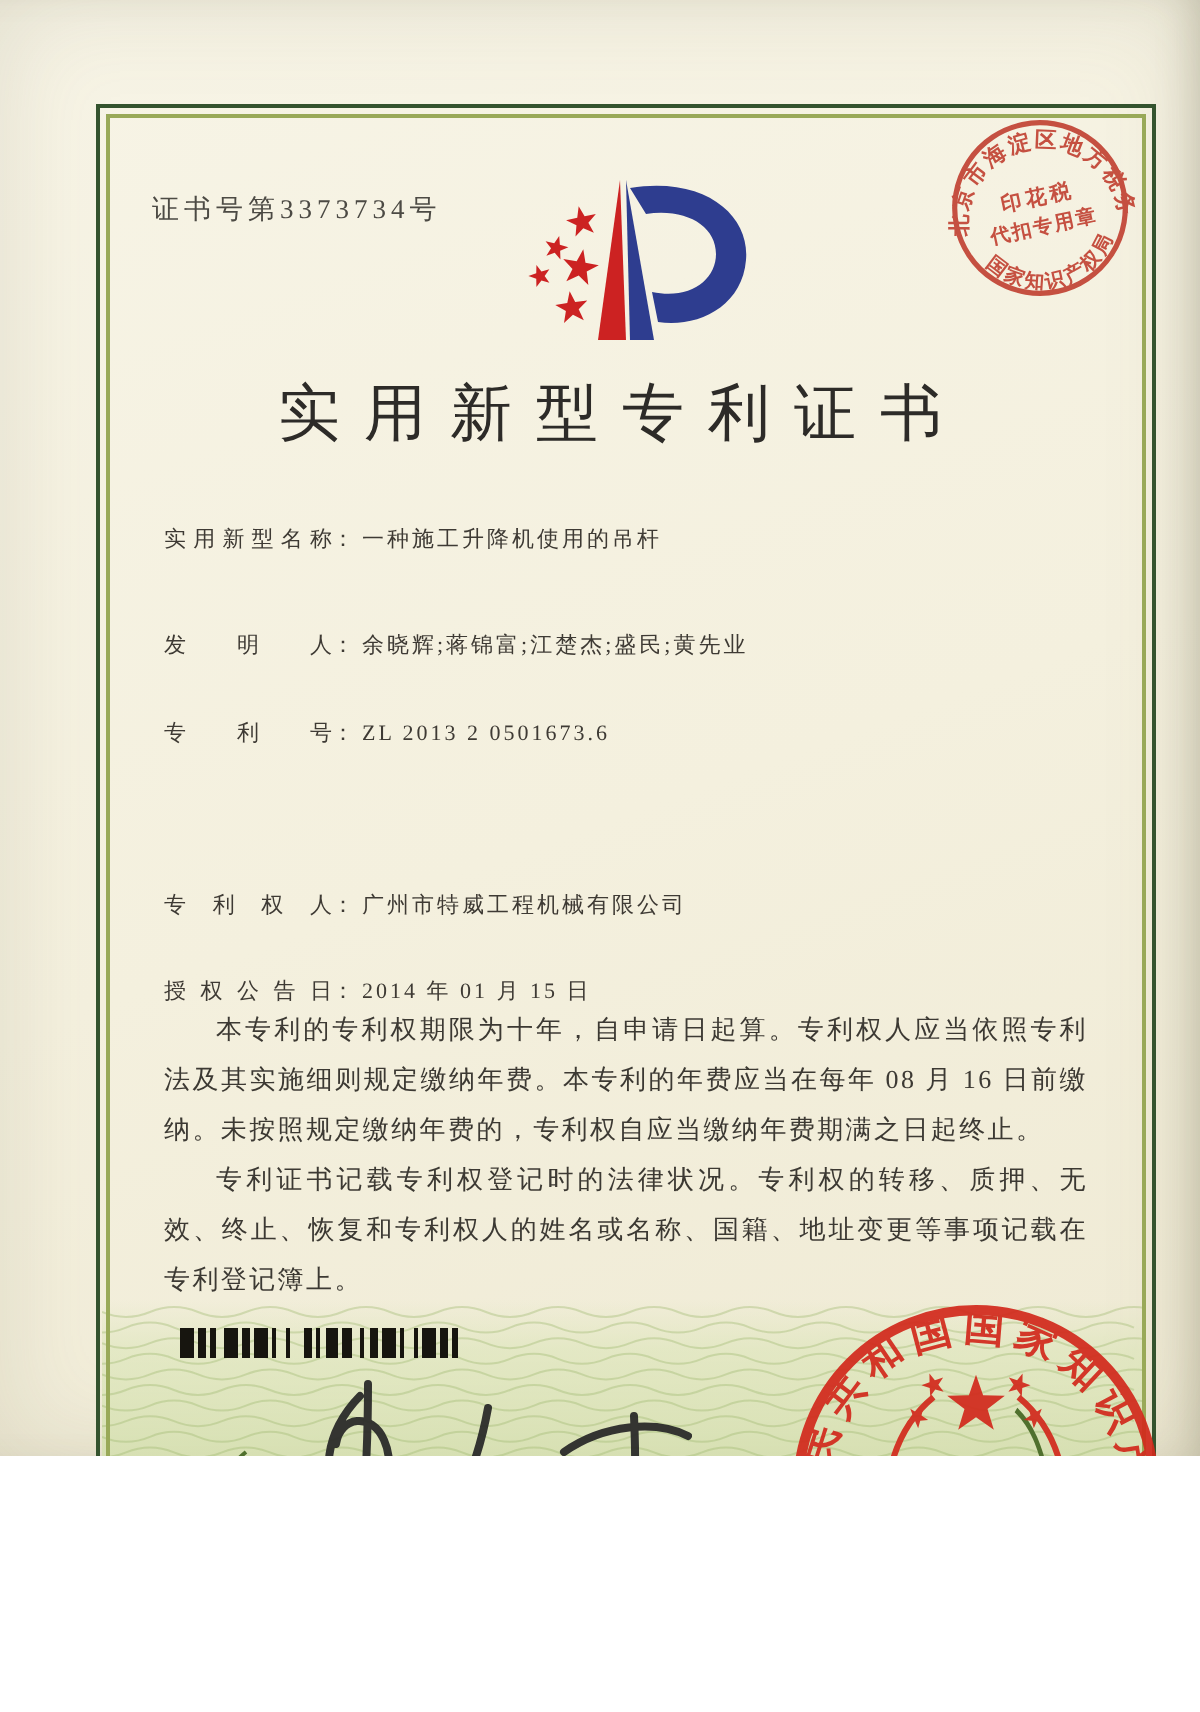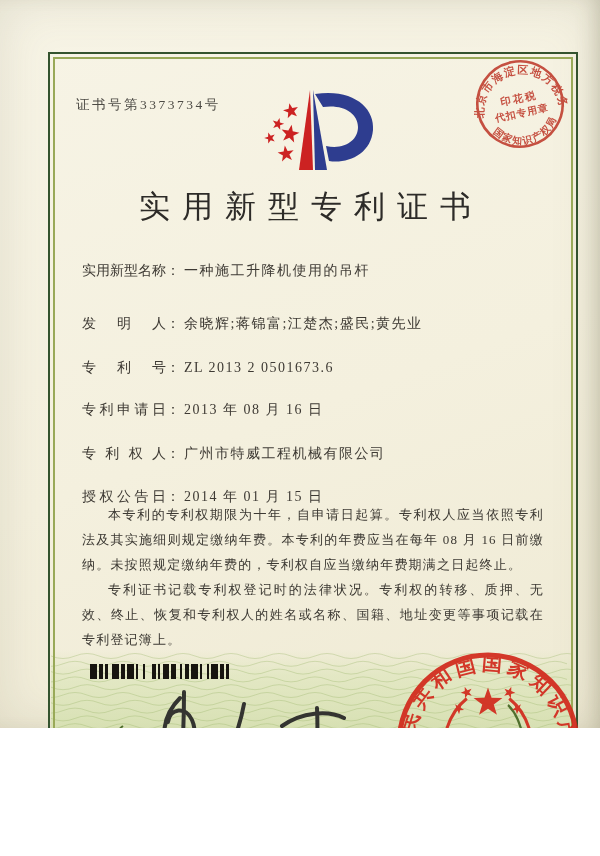--- a/index.html
+++ b/index.html
@@ -13,21 +13,21 @@
   .band svg{position:absolute;left:0;top:0;}
   
   .frame-outer{position:absolute;left:48px;top:52px;width:526px;height:770px;
         border:2px solid #34532e;z-index:2;pointer-events:none;}
   .frame-inner{position:absolute;left:3px;top:3px;right:3px;bottom:3px;border:2px solid #99a958;}
   .cert-no{position:absolute;left:76px;top:96px;font-size:13.5px;letter-spacing:2.5px;color:#4c4a44;z-index:3;}
   .stamp-wrap{position:absolute;left:468px;top:52px;width:104px;height:104px;z-index:5;transform:rotate(-12deg);opacity:.88;}
   .logo{position:absolute;left:233px;top:74px;width:152px;height:108px;z-index:3;}
   .title{position:absolute;left:48px;top:186px;width:526px;text-align:center;z-index:3;
         font-size:31px;font-weight:400;letter-spacing:12px;color:#2d2b28;}
-  .field{position:absolute;left:82px;width:470px;font-size:14px;color:#3e3a34;white-space:nowrap;z-index:3;}
+  .field{position:absolute;left:82px;width:470px;font-size:11px;color:#3e3a34;white-space:nowrap;z-index:3;}
   .flabel{display:inline-block;width:84px;text-align:justify;text-align-last:justify;text-justify:inter-character;vertical-align:top;}
   .fcolon{display:inline-block;margin-right:4px;}
   .fvalue{letter-spacing:1.5px;}
   .paras{position:absolute;left:82px;top:502px;width:462px;z-index:3;color:#3c3933;}
   .paras p{margin:0;font-size:13px;line-height:25px;text-indent:2em;text-align:justify;letter-spacing:1.2px;}
   .barcode{position:absolute;left:90px;top:664px;width:150px;height:15px;z-index:3;}
   .sig-title{position:absolute;left:87px;top:733px;font-size:13px;letter-spacing:5px;color:#35332d;z-index:3;}
   .sig-name{position:absolute;left:87px;top:763px;font-size:15px;letter-spacing:3px;color:#35332d;z-index:3;}
   .autograph{position:absolute;left:132px;top:686px;z-index:4;}
   .seal-wrap{position:absolute;left:392px;top:648px;width:192px;height:192px;z-index:5;opacity:.92;}
@@ -115,23 +115,20 @@
 
   <div class="field" style="top:262px">
     <span class="flabel">实用新型名称</span><span class="fcolon">：</span><span class="fvalue">一种施工升降机使用的吊杆</span>
   </div>
   <div class="field" style="top:315px">
     <span class="flabel">发明人</span><span class="fcolon">：</span><span class="fvalue">余晓辉;蒋锦富;江楚杰;盛民;黄先业</span>
   </div>
   <div class="field" style="top:359px">
     <span class="flabel">专利号</span><span class="fcolon">：</span><span class="fvalue">ZL 2013 2 0501673.6</span>
   </div>
-  <div class="field" style="top:401px">
-    <span class="flabel">专利申请日</span><span class="fcolon">：</span><span class="fvalue">2013 年 08 月 16 日</span>
-  </div>
   <div class="field" style="top:445px">
     <span class="flabel">专利权人</span><span class="fcolon">：</span><span class="fvalue">广州市特威工程机械有限公司</span>
   </div>
   <div class="field" style="top:488px">
     <span class="flabel">授权公告日</span><span class="fcolon">：</span><span class="fvalue">2014 年 01 月 15 日</span>
   </div>
 
   <div class="paras">
     <p>本专利的专利权期限为十年，自申请日起算。专利权人应当依照专利法及其实施细则规定缴纳年费。本专利的年费应当在每年 08 月 16 日前缴纳。未按照规定缴纳年费的，专利权自应当缴纳年费期满之日起终止。</p>
     <p>专利证书记载专利权登记时的法律状况。专利权的转移、质押、无效、终止、恢复和专利权人的姓名或名称、国籍、地址变更等事项记载在专利登记簿上。</p>

